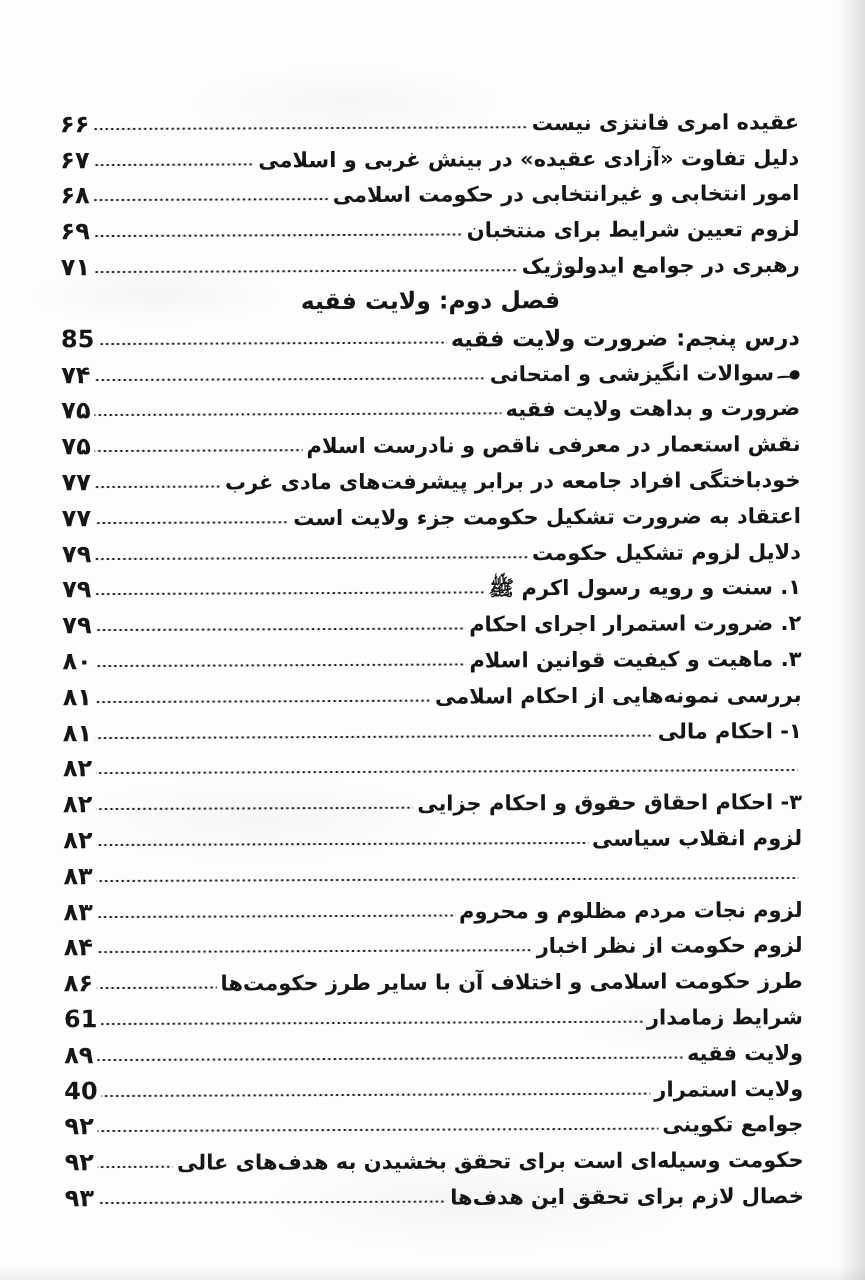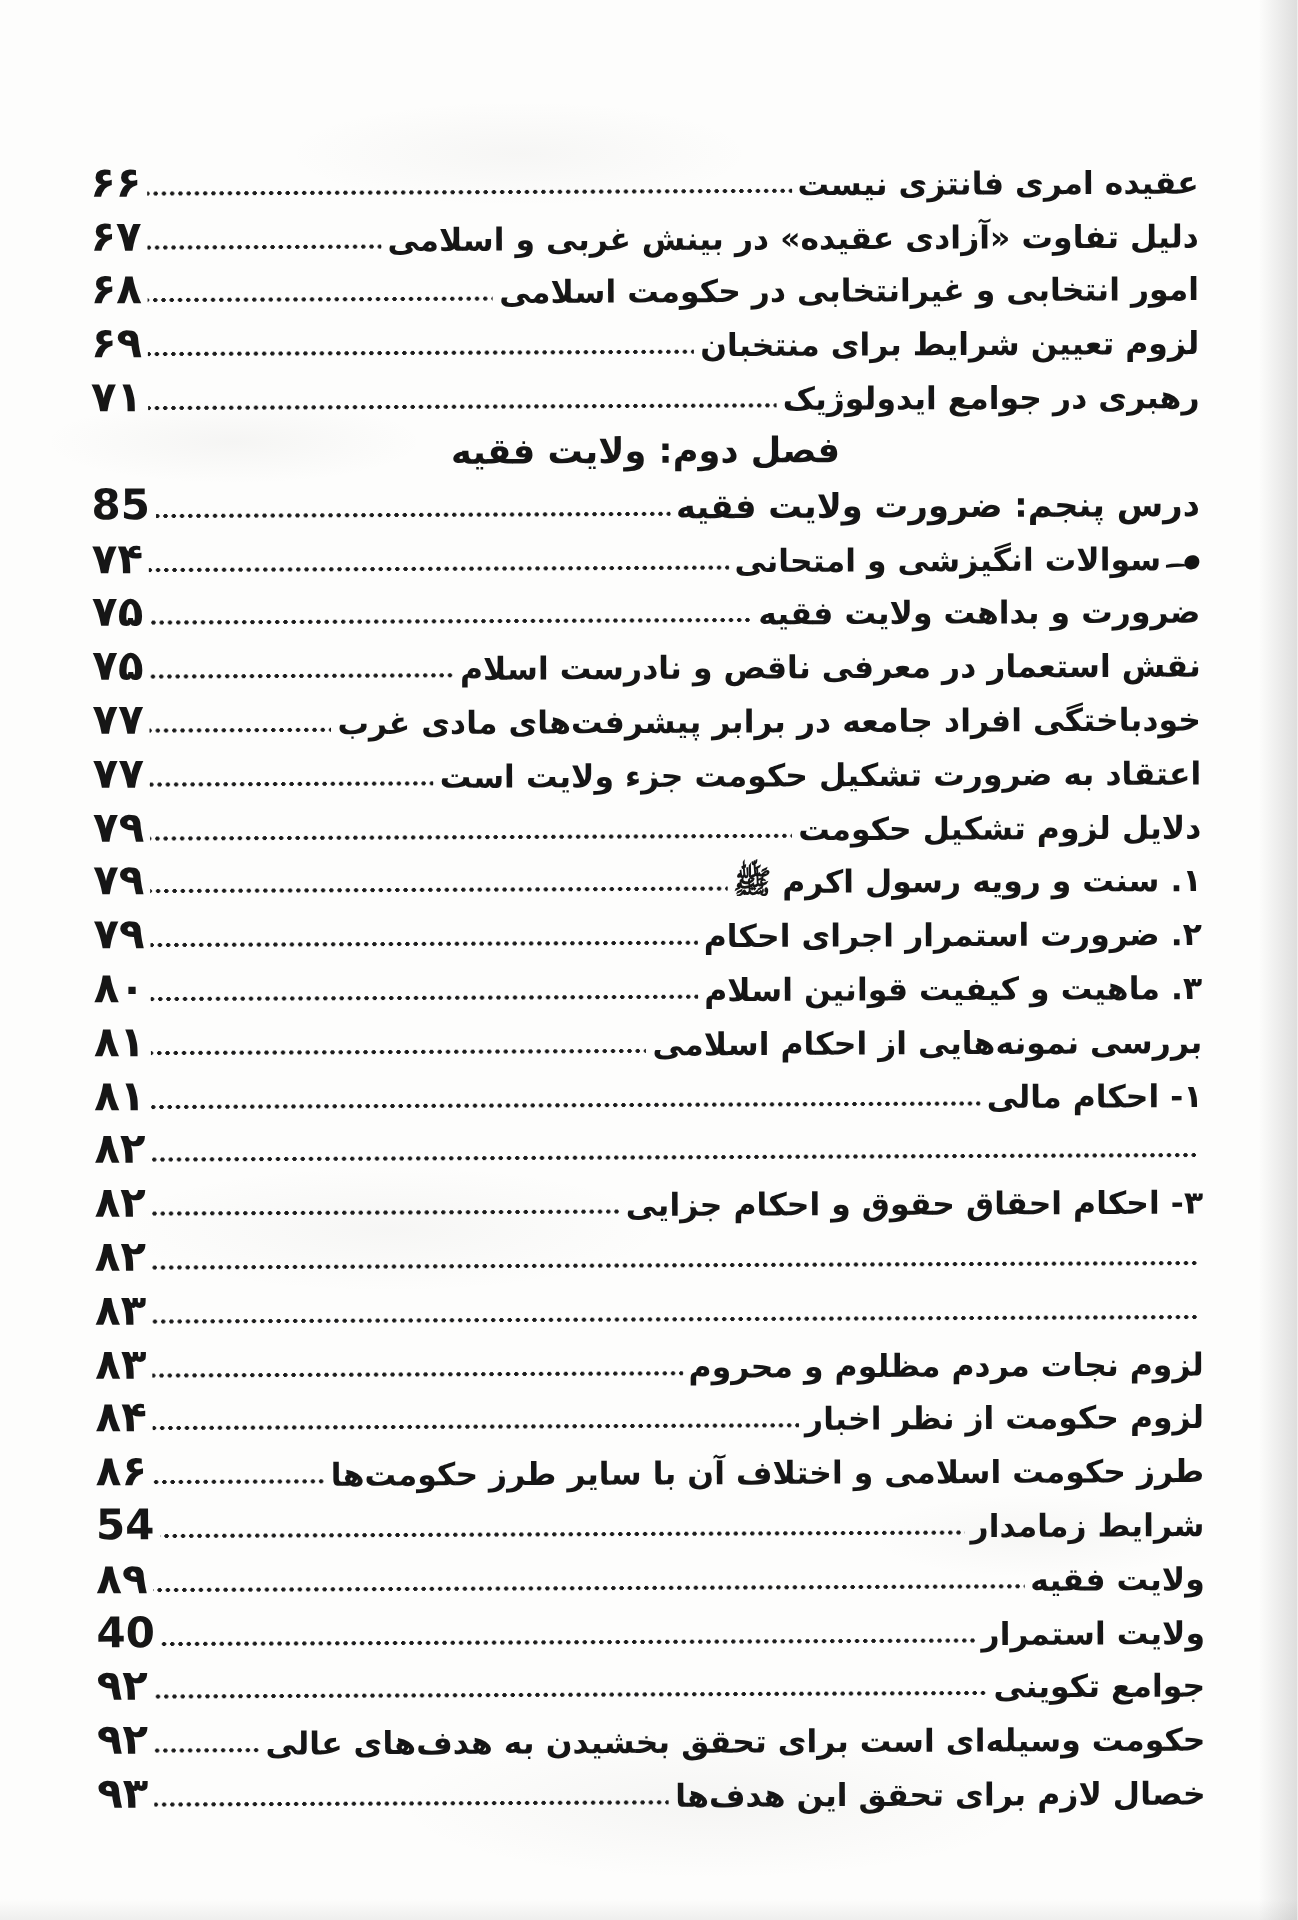--- a/index.html
+++ b/index.html
@@ -73,21 +73,21 @@
   .leader {
     flex: 1 1 auto;
     height: 4px;
     margin: 0 4px 10px 4px;
     background-image: radial-gradient(circle, #1b1b1b 1.25px, rgba(0,0,0,0) 1.55px);
     background-size: 5.5px 4px;
     background-repeat: repeat-x;
     background-position: center;
   }
   .pagenum {
-    font-size: 28px;
+    font-size: 24px;
     line-height: 1;
     padding-bottom: 5px;
     white-space: nowrap;
     text-align: center;
   }
   .toc-chapter {
     height: 36px;
     display: flex;
     align-items: center;
     justify-content: center;
@@ -202,20 +202,21 @@
       <div class="toc-row">
         <span class="leader"></span>
         <span class="pagenum">۸۲</span>
       </div>
       <div class="toc-row">
         <span class="title">۳- احکام احقاق حقوق و احکام جزایی</span>
         <span class="leader"></span>
         <span class="pagenum">۸۲</span>
       </div>
       <div class="toc-row">
+        <span class="title">لزوم انقلاب سیاسی</span>
         <span class="leader"></span>
         <span class="pagenum">۸۲</span>
       </div>
       <div class="toc-row">
         <span class="leader"></span>
         <span class="pagenum">۸۳</span>
       </div>
       <div class="toc-row">
         <span class="title">لزوم نجات مردم مظلوم و محروم</span>
         <span class="leader"></span>
@@ -227,21 +228,21 @@
         <span class="pagenum">۸۴</span>
       </div>
       <div class="toc-row">
         <span class="title">طرز حکومت اسلامی و اختلاف آن با سایر طرز حکومت‌ها</span>
         <span class="leader"></span>
         <span class="pagenum">۸۶</span>
       </div>
       <div class="toc-row">
         <span class="title">شرایط زمامدار</span>
         <span class="leader"></span>
-        <span class="pagenum">54</span>
+        <span class="pagenum">61</span>
       </div>
       <div class="toc-row">
         <span class="title">ولایت فقیه</span>
         <span class="leader"></span>
         <span class="pagenum">۸۹</span>
       </div>
       <div class="toc-row">
         <span class="title">ولایت استمرار</span>
         <span class="leader"></span>
         <span class="pagenum">40</span>

